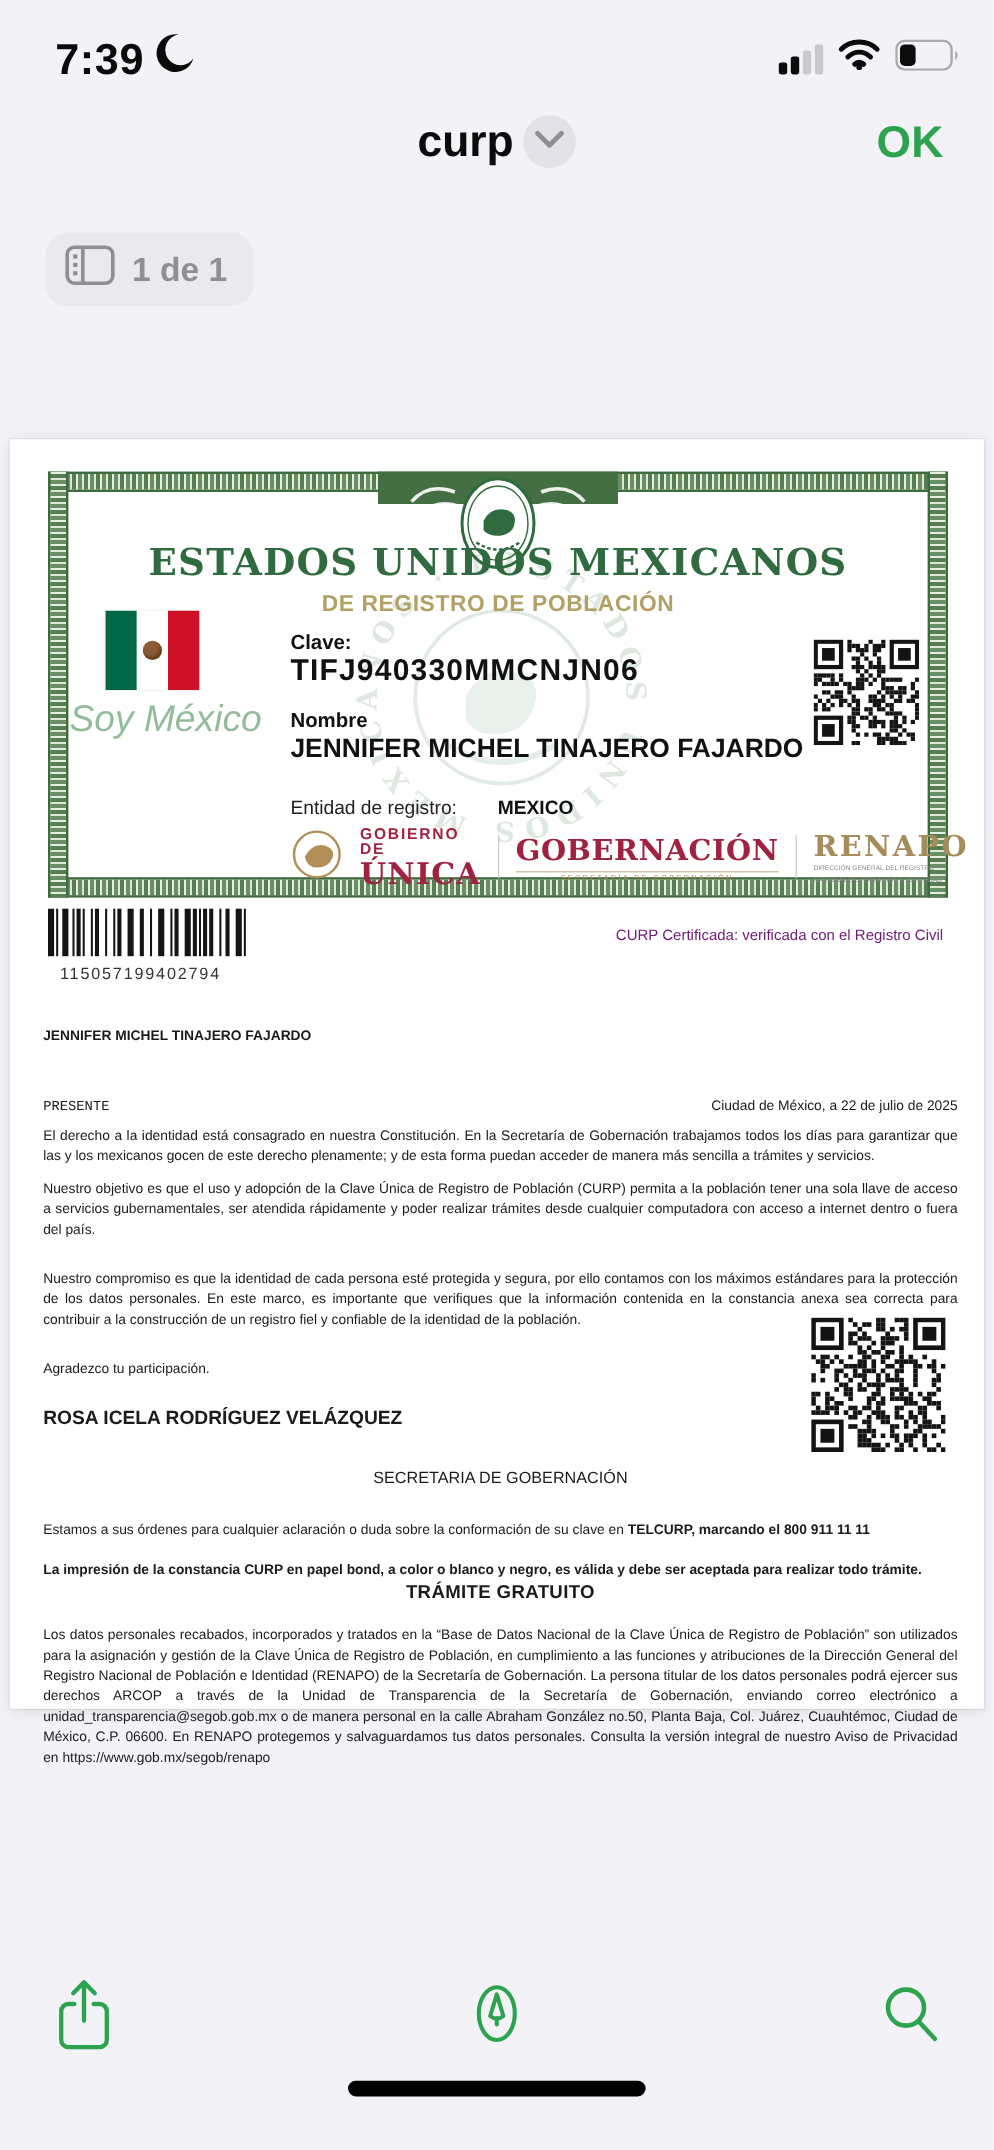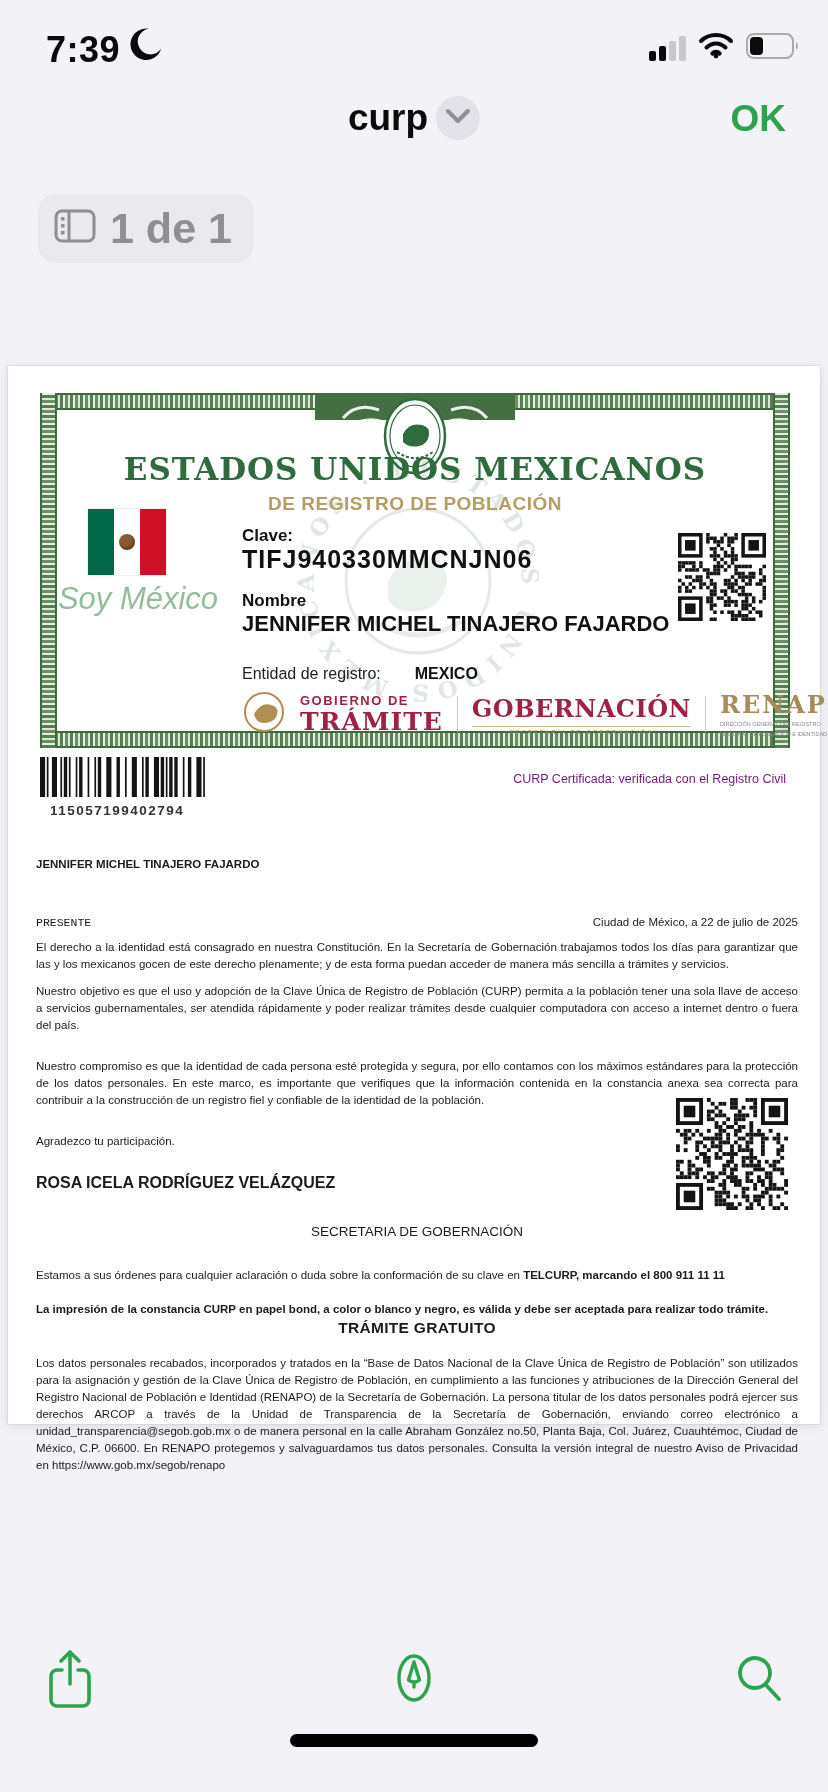--- a/index.html
+++ b/index.html
@@ -15,21 +15,21 @@
   .sig i.on{background:#0b0b0c;}
 
   
   .navbar{position:absolute;top:96px;left:0;right:0;height:72px;}
   .nav-center{position:absolute;left:50%;top:0;transform:translateX(-50%);display:flex;align-items:center;gap:8px;}
   .nav-title{font-size:37px;font-weight:700;color:#0b0b0c;}
   .nav-chevron{width:44px;height:44px;border-radius:50%;background:#E2E2E8;display:flex;align-items:center;justify-content:center;}
   .nav-ok{position:absolute;right:42px;top:2px;font-size:37px;font-weight:600;color:var(--accent,#2EA34F);}
 
   
-  .pagechip{position:absolute;left:38px;top:194px;background:#E9E9EE;border-radius:18px;padding:10px 22px 10px 16px;display:flex;align-items:center;gap:14px;color:#8E8E93;font-size:43px;font-weight:700;}
+  .pagechip{position:absolute;left:38px;top:194px;background:#E9E9EE;border-radius:18px;padding:10px 22px 10px 16px;display:flex;align-items:center;gap:14px;color:#8E8E93;font-size:28px;font-weight:700;}
 
   
   .page{position:absolute;left:8px;top:366px;width:812px;height:1058px;background:#fff;box-shadow:0 0 0 1px rgba(0,0,0,.05),0 2px 12px rgba(0,0,0,.10);}
 
   
   .cert{position:absolute;left:32px;top:27px;width:750px;height:355px;background:#fff;}
   .ob{position:absolute;}
   .ob-h{left:0;right:0;height:13px;border-top:2px solid #3E6B3E;border-bottom:2px solid #3E6B3E;
         background:repeating-linear-gradient(90deg,#567E52 0 3px,#E7EEE2 3px 5px,#6B8F65 5px 8px,#DCE7D6 8px 10px);}
   .ob-v{top:0;bottom:0;width:13px;border-left:2px solid #3E6B3E;border-right:2px solid #3E6B3E;
@@ -59,21 +59,21 @@
   .gob-mx .l2{font-size:25px;font-weight:700;font-family:"DejaVu Serif","Liberation Serif",serif;letter-spacing:1px;margin-top:2px;}
   .ldiv{width:1px;height:36px;background:#C9C9C9;}
   .gobernacion{color:#9F2241;}
   .gobernacion .g1{font-size:24px;font-weight:700;font-family:"DejaVu Serif","Liberation Serif",serif;letter-spacing:.5px;}
   .gobernacion .g2{font-size:6px;letter-spacing:2px;color:#A68B5B;border-top:1px solid #C9B892;margin-top:3px;padding-top:2px;text-align:center;}
   .renapo .r1{font-size:24px;font-weight:700;font-family:"DejaVu Serif","Liberation Serif",serif;letter-spacing:2px;color:#A68B5B;}
   .renapo .r2{font-size:5.5px;color:#8a8a8a;line-height:1.3;margin-top:2px;}
 
   
   .bc-block{position:absolute;left:32px;top:391px;}
-  .bc-num{font-size:13.5px;letter-spacing:1.5px;color:#333;margin-top:2px;padding-left:10px;font-weight:bold;}
+  .bc-num{font-size:13.5px;letter-spacing:1.5px;color:#333;margin-top:2px;padding-left:10px;}
   .cert-note{position:absolute;right:34px;top:406px;font-size:12.5px;color:#701a75;}
 
   
   .letter{position:absolute;left:28px;top:492px;width:762px;color:#1b1b1b;}
   .lt-recipient{font-size:11.5px;font-weight:700;}
   .lt-row{display:flex;justify-content:space-between;align-items:baseline;margin-top:46px;}
   .lt-presente{font-size:11.5px;font-weight:500;font-family:Liberation Mono, monospace;}
   .lt-date{font-size:11.5px;}
   .lt-p{font-size:11.5px;line-height:17px;text-align:justify;margin:10px 0 0;}
   .lt-p.gap{margin-top:24px;}
@@ -435,21 +435,21 @@
 
       <div class="logos">
         <span class="gob-eagle">
           <svg width="44" height="44" viewBox="0 0 44 44">
             <circle cx="22" cy="22" r="19" fill="none" stroke="#B08E55" stroke-width="2"></circle>
             <path d="M12 24 q8 -14 20 -8 q5 3 3 9 q-3 8 -13 8 q-8 0 -10 -9 z" fill="#B08E55"></path>
           </svg>
         </span>
         <span class="gob-mx">
           <div class="l1">GOBIERNO DE</div>
-          <div class="l2">TRÁMITE</div>
+          <div class="l2">ÚNICA</div>
         </span>
         <span class="ldiv"></span>
         <span class="gobernacion">
           <div class="g1">GOBERNACIÓN</div>
           <div class="g2">SECRETARÍA DE GOBERNACIÓN</div>
         </span>
         <span class="ldiv"></span>
         <span class="renapo">
           <div class="r1">RENAPO</div>
           <div class="r2">DIRECCIÓN GENERAL DEL REGISTRO</div>

